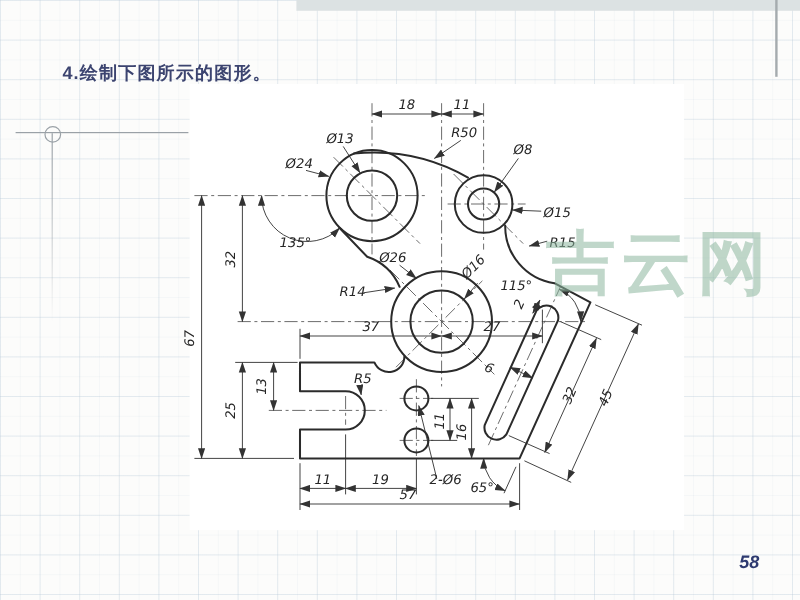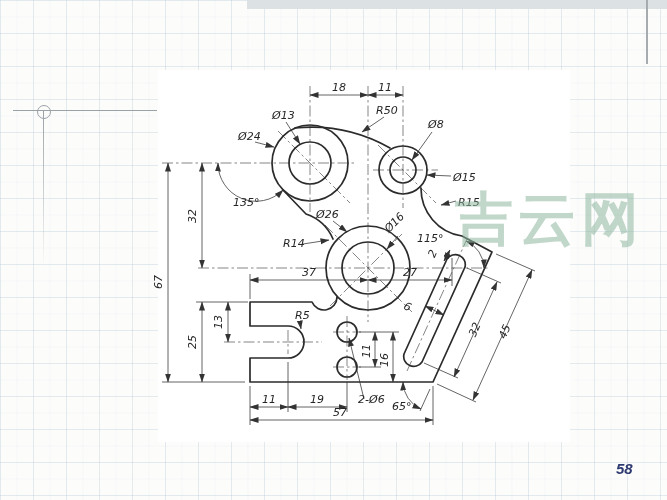--- a/index.html
+++ b/index.html
@@ -29,20 +29,21 @@
   .d{font:italic 11px "DejaVu Sans",sans-serif;fill:#262626;}
 </style>
 </head>
 <body>
 
 <div class="slide">
 
   <div class="band"></div>
   <div class="vrule"></div>
 
+  <div class="title">4.绘制下图所示的图形。</div>
 
   <div class="guide-h"></div>
   <div class="guide-c"></div>
   <div class="guide-v"></div>
 
   <svg class="draw" width="430" height="372" viewBox="0 0 430 372" xmlns="http://www.w3.org/2000/svg">
     <defs>
       <marker id="aE" markerWidth="9" markerHeight="7" refX="8.5" refY="3" orient="auto" markerUnits="userSpaceOnUse">
         <path d="M0,0 L9,3 L0,6 z" fill="#333"></path>
       </marker>

